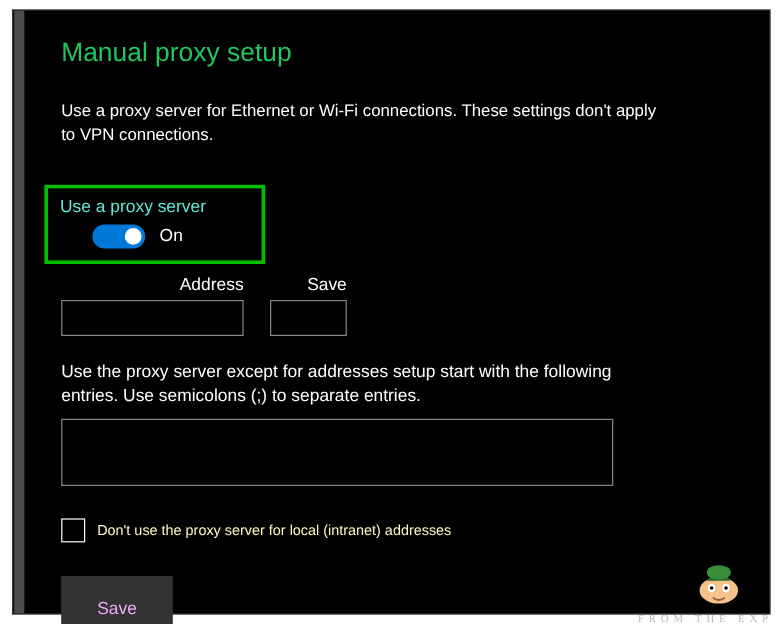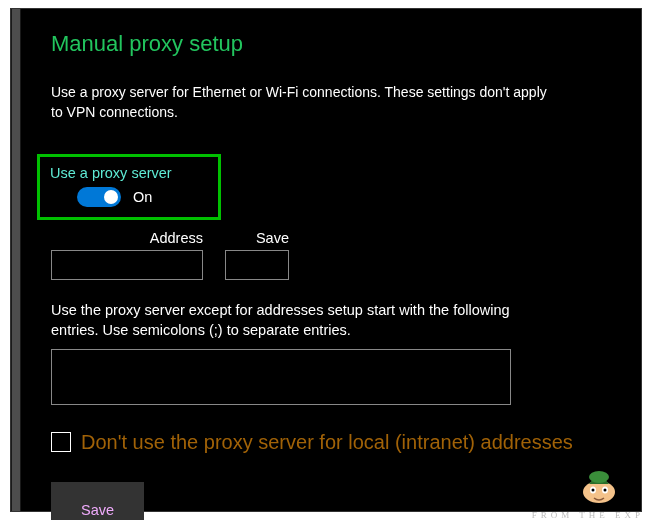--- a/index.html
+++ b/index.html
@@ -152,22 +152,22 @@
     }
     .checkbox {
       width: 20px;
       height: 20px;
       border: 1.5px solid #ffffff;
       background: #000000;
       cursor: pointer;
       flex-shrink: 0;
     }
     .checkbox-label {
-      font-size: 20px;
-      color: #a16207;
+      font-size: 12px;
+      color: #fef9c3;
     }
     .save-btn {
       background: #333333;
       color: #f0abfc;
       border: none;
       padding: 20px 30px;
       font-size: 14.5px;
       cursor: pointer;
       font-family: inherit;
     }

